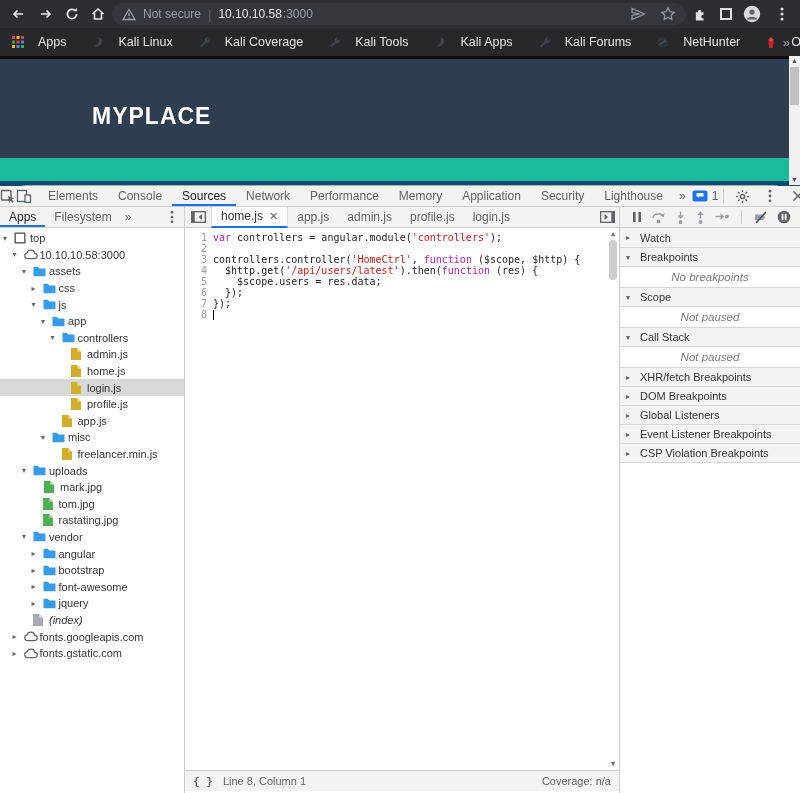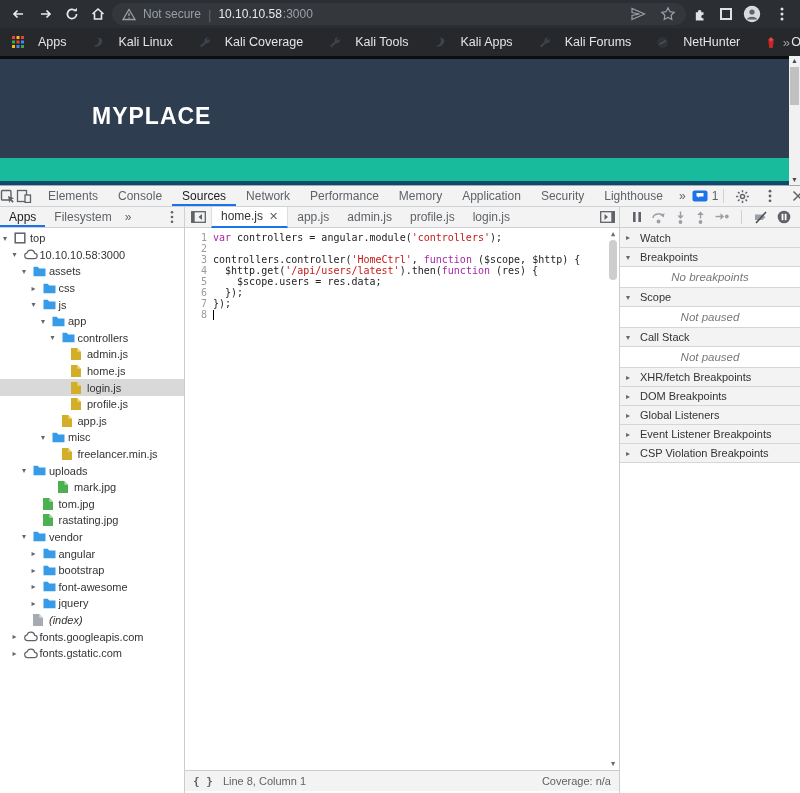--- a/index.html
+++ b/index.html
@@ -22,21 +22,21 @@
   #blackstrip { position:absolute; left:0; top:56px; width:800px; height:3px; background:#0c0c0e; }
   #pageheader { position:absolute; left:0; top:59px; width:789px; height:99px; background:#2e3d50; }
   #brand { position:absolute; left:92px; top:0; height:99px; display:flex; align-items:center; color:#fff; font-size:23px; font-weight:bold; letter-spacing:1px;margin-top:8px; }
   #loginlink { position:absolute; right:97px; top:0; height:99px; display:flex; align-items:center; color:#fff; font-size:11px; font-weight:bold; letter-spacing:1.5px; }
   #tealband { position:absolute; left:0; top:158px; width:789px; height:23px; background:#18bc9c; }
   #pagescroll { position:absolute; left:789px; top:56px; width:11px; height:129px; background:#f1f1f1; }
   #pagescroll .arr { position:absolute; left:0; width:11px; height:10px; color:#4b4b4b; font-size:7px; text-align:center; line-height:10px; }
   #pagescroll .thumb { position:absolute; left:1px; top:11px; width:9px; height:38px; background:#c1c1c1; }
 
   
-  #devtools { position:absolute; left:0; top:185px; width:800px; height:608px; border-top:1px solid #a9a9a9; background:#fff; font-size:12px; color:#5f6368; }
+  #devtools { position:absolute; left:0; top:185px; width:800px; height:608px; border-top:1px solid #a9a9a9; background:#fff; font-size:12px; color:#5f6368;border-radius:28px; }
   #dtrow1 { height:21px; background:#f3f3f3; border-bottom:1px solid #d0d0d0; display:flex; align-items:center; }
   #dtrow1 .tbicon { width:26px; height:20px; display:flex; align-items:center; justify-content:center; }
   .vsep { width:1px; height:14px; background:#d0d0d0; margin:0 3px; }
   .dt-tab { padding:0 10px; height:20px; line-height:20px; color:#5f6368; white-space:nowrap; }
   .dt-tab.active { color:#202124; border-bottom:2px solid #1a73e8; }
   #dtrow1-right { margin-left:auto; display:flex; align-items:center; gap:2px; padding-right:6px; }
   #issues { display:flex; align-items:center; gap:4px; }
   #issues .cnt { color:#5f6368; }
 
   #dtrow2 { height:21px; background:#f3f3f3; border-bottom:1px solid #d0d0d0; display:flex; }
@@ -542,21 +542,21 @@
           </div>
           <div class="trow" style="padding-left: 22px;">
             <span class="arr">▾</span>
             <span class="tic">
               <svg width="13" height="11" viewBox="0 0 13 11">
                 <path d="M0.5 0.8 h4.2 l1.6 1.8 h6.2 v7.6 h-12 z" fill="#379be8"></path>
               </svg>
             </span>
             <span>uploads</span>
           </div>
-          <div class="trow" style="padding-left: 47px;">
+          <div class="trow" style="padding-left: 33px;">
             <span class="arr"></span>
             <span class="tic">
               <svg width="10" height="12" viewBox="0 0 10 12">
                 <path d="M0 0 h6.3 L10 3.7 V12 H0 z" fill="#4caf50"></path>
                 <path d="M6.3 0 L10 3.7 H6.3 z" fill="#aed9ae"></path>
               </svg>
             </span>
             <span>mark.jpg</span>
           </div>
           <div class="trow" style="padding-left: 31.5px;">

